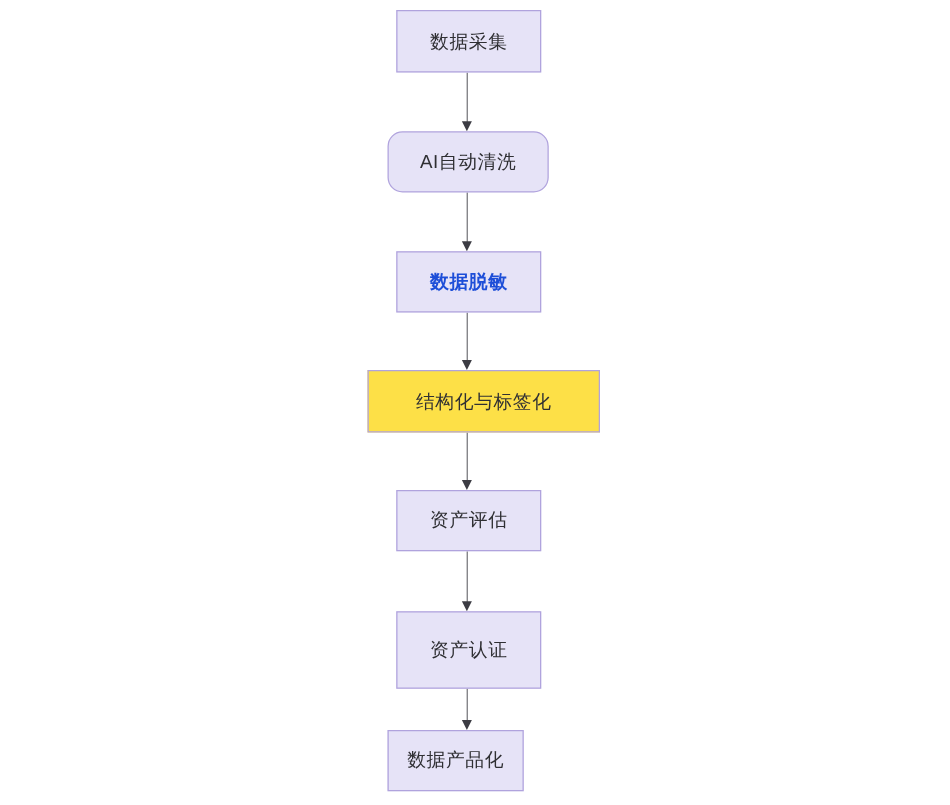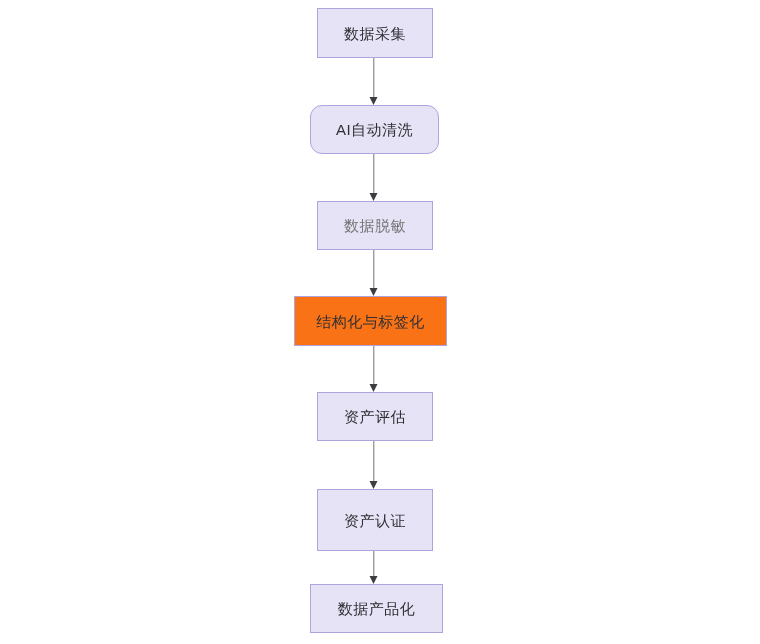--- a/index.html
+++ b/index.html
@@ -95,28 +95,28 @@
     <div class="edge" style="left: 374px; top: 538px; height: 46px;">
       <div class="edge-line" style="height: 39px; background: rgb(118, 118, 122);"></div>
       <div class="edge-head" style="border-top-color: rgb(60, 60, 67);"></div>
     </div>
     <div class="node" style="left: 317px; top: 8px; width: 116px; height: 50px; background: rgb(230, 227, 247); border-color: rgb(176, 163, 221); color: rgb(47, 47, 51);">
       <span class="node-label">数据采集</span>
     </div>
     <div class="node" style="left: 310px; top: 105px; width: 129px; height: 49px; background: rgb(230, 227, 247); border-color: rgb(176, 163, 221); color: rgb(47, 47, 51); border-radius: 12px;">
       <span class="node-label">AI自动清洗</span>
     </div>
-    <div class="node" style="left: 317px; top: 201px; width: 116px; height: 49px; background: rgb(230, 227, 247); border-color: rgb(176, 163, 221); color: #737373;">
+    <div class="node" style="left: 317px; top: 201px; width: 116px; height: 49px; background: rgb(230, 227, 247); border-color: rgb(176, 163, 221); color: #1d4ed8; font-weight: bold;">
       <span class="node-label">数据脱敏</span>
     </div>
-    <div class="node" style="left: 294px; top: 296px; width: 153px; height: 50px; background: #f97316; border-color: rgb(176, 163, 221); color: rgb(47, 47, 51);">
+    <div class="node" style="left: 294px; top: 296px; width: 186px; height: 50px; background: #fde047; border-color: rgb(176, 163, 221); color: rgb(47, 47, 51);">
       <span class="node-label">结构化与标签化</span>
     </div>
     <div class="node" style="left: 317px; top: 392px; width: 116px; height: 49px; background: rgb(230, 227, 247); border-color: rgb(176, 163, 221); color: rgb(47, 47, 51);">
       <span class="node-label">资产评估</span>
     </div>
     <div class="node" style="left: 317px; top: 489px; width: 116px; height: 62px; background: rgb(230, 227, 247); border-color: rgb(176, 163, 221); color: rgb(47, 47, 51);">
       <span class="node-label">资产认证</span>
     </div>
-    <div class="node" style="left: 310px; top: 584px; width: 133px; height: 49px; background: rgb(230, 227, 247); border-color: rgb(176, 163, 221); color: rgb(47, 47, 51);">
+    <div class="node" style="left: 310px; top: 584px; width: 109px; height: 49px; background: rgb(230, 227, 247); border-color: rgb(176, 163, 221); color: rgb(47, 47, 51);">
       <span class="node-label">数据产品化</span>
     </div>
   </div>
 
 </body></html>

